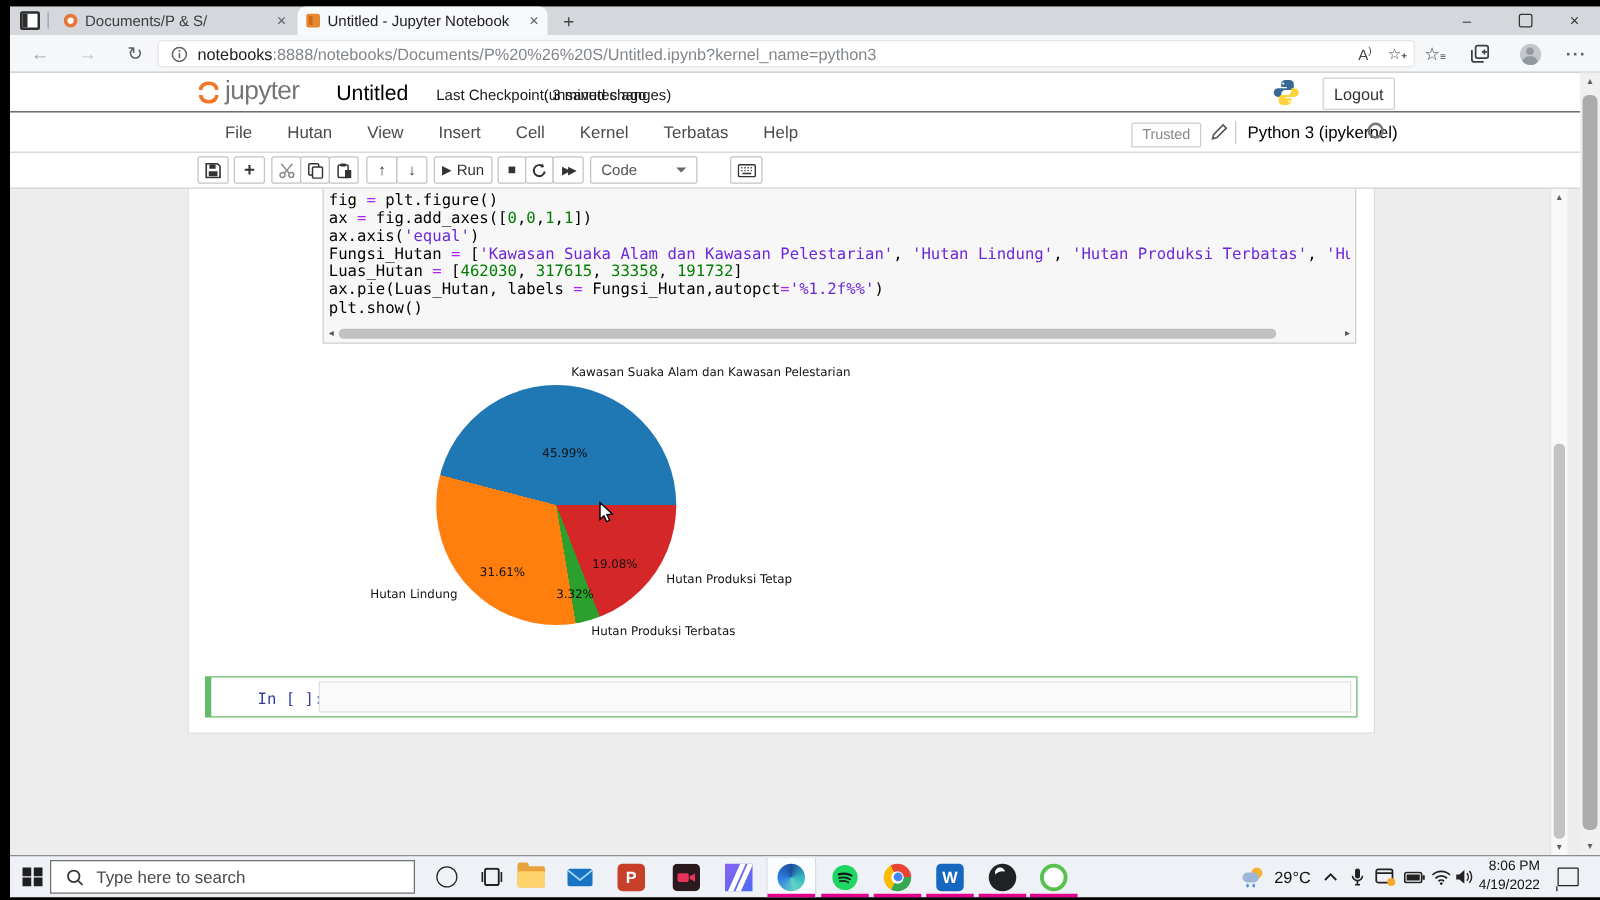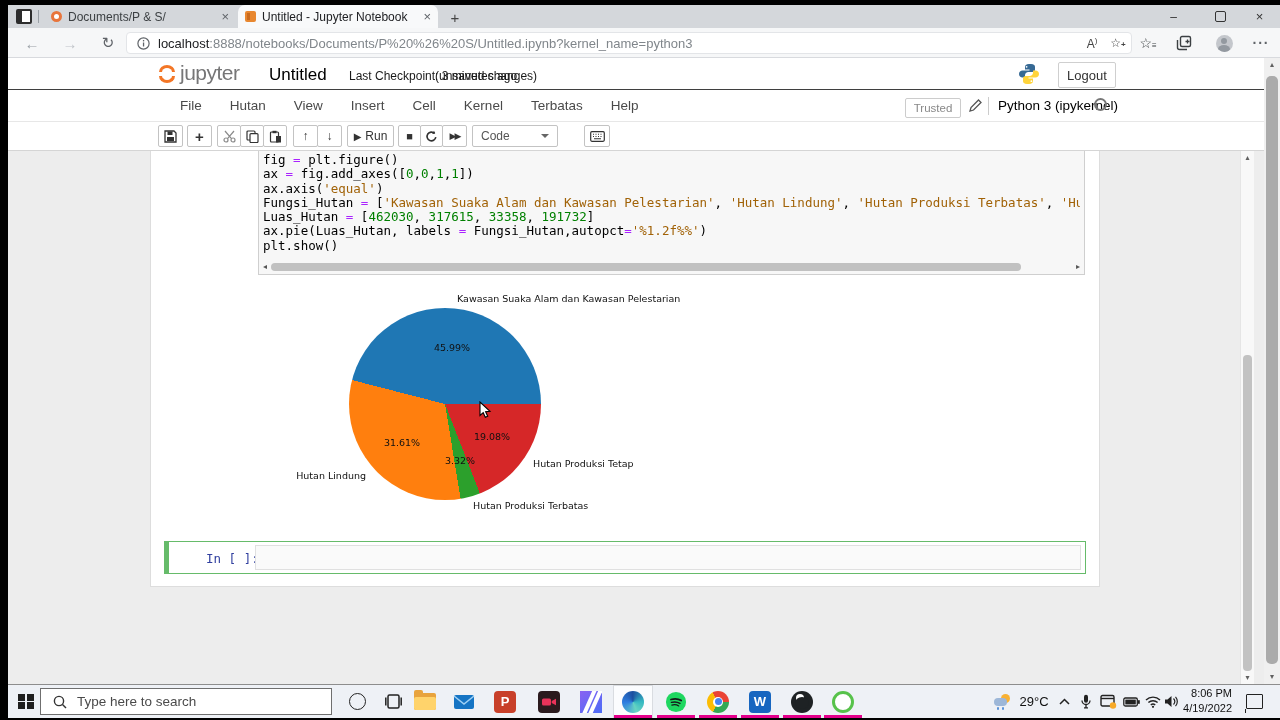--- a/index.html
+++ b/index.html
@@ -87,29 +87,29 @@
 
   
   #site{left:8px;top:151px;width:1256px;height:533px;background:#ededed;overflow:hidden;}
   #container{position:absolute;left:142px;top:0;width:950px;height:436px;background:#fff;border:1px solid #ddd;border-top:none;box-sizing:border-box;}
 
   
   #codebox{position:absolute;left:107px;top:-4px;width:827px;height:128px;background:#f7f7f7;border:1px solid #cfcfcf;box-sizing:border-box;}
   #code-editor{position:absolute;left:4px;top:5px;right:4px;bottom:14px;overflow:hidden;
      font-family:"DejaVu Sans Mono","Liberation Mono",monospace;font-size:12.5px;line-height:14.3px;color:#000;}
   .code-line{white-space:pre;}
-  .tok-p{color:#000;} .tok-o{color:#AA22FF;} .tok-s{color:#a16207;} .tok-n{color:#008000;}
+  .tok-p{color:#000;} .tok-o{color:#AA22FF;} .tok-s{color:#6d28d9;} .tok-n{color:#008000;}
   #cell-hscroll{position:absolute;left:1px;right:1px;bottom:1px;height:12px;background:#f7f7f7;}
   #cell-hscroll .harrow{position:absolute;top:0;width:10px;height:12px;color:#555;font-size:8px;line-height:12px;text-align:center;}
   #cell-hscroll .thumb{position:absolute;left:11px;top:2px;width:750px;height:8px;background:#c1c1c1;border-radius:4px;}
 
   
   #pie{position:absolute;left:341px;top:157px;width:192px;height:192px;border-radius:50%;}
   .pie-label{position:absolute;font-family:"DejaVu Sans",sans-serif;font-size:9.5px;color:#111;white-space:nowrap;}
-  .pie-pct{position:absolute;font-family:"DejaVu Sans",sans-serif;font-size:9.5px;color:#111;transform:translate(-50%,-50%);white-space:nowrap;}
+  .pie-pct{position:absolute;font-family:"DejaVu Sans",sans-serif;font-size:9.5px;color:#111;transform:translate(-50%,-50%);white-space:nowrap;margin-top:16px;}
   #plabel-0{left:449px;top:142px;}
   #plabel-1{left:258px;top:319px;width:100px;text-align:right;}
   #plabel-2{left:465px;top:349px;}
   #plabel-3{left:525px;top:307px;}
   #ppct-0{left:444px;top:196px;} #ppct-1{left:394px;top:291px;} #ppct-2{left:452px;top:309px;} #ppct-3{left:484px;top:285px;}
   #cursor{position:absolute;left:471px;top:250px;}
 
   
   #emptycell{position:absolute;left:13px;top:390px;width:922px;height:33px;background:#fff;
              border:1px solid #66bb6a;border-left:5px solid #66bb6a;box-sizing:border-box;}
@@ -199,21 +199,21 @@
   <div class="abs" id="navbar">
     <div class="abs nav-ic" id="nav-back">←</div>
     <div class="abs nav-ic" id="nav-fwd">→</div>
     <div class="abs nav-ic" id="nav-refresh">↻</div>
     <div class="abs" id="urlbar">
       <svg class="info-ic" width="13" height="13" viewBox="0 0 13 13">
           <circle cx="6.5" cy="6.5" r="5.6" fill="none" stroke="#5f6368" stroke-width="1.2"></circle>
           <rect x="5.9" y="5.5" width="1.3" height="4" fill="#5f6368"></rect>
           <rect x="5.9" y="3" width="1.3" height="1.4" fill="#5f6368"></rect>
         </svg>
-      <div class="url-text"><span class="url-host">localhost</span><span>:8888/notebooks/Documents/P%20%26%20S/Untitled.ipynb?kernel_name=python3</span></div>
+      <div class="url-text"><span class="url-host">notebooks</span><span>:8888/notebooks/Documents/P%20%26%20S/Untitled.ipynb?kernel_name=python3</span></div>
       <div class="pill-ic"><span>A</span><span style="font-size:8px;vertical-align:super;">)</span></div>
       <div class="pill-ic"><span>☆<span style="font-size:8px;font-weight:bold;">+</span></span></div>
     </div>
     <div class="abs nav-right-ic" id="ic-favbar">
         <span>☆<span style="font-size:8px;letter-spacing:0;">≡</span></span>
       </div>
     <div class="abs nav-right-ic" id="ic-collections">
       <svg width="16" height="16" viewBox="0 0 16 16">
           <rect x="4.5" y="1.5" width="10" height="10" rx="1.5" fill="none" stroke="#3c4043" stroke-width="1.4"></rect>
           <path d="M11.5 4.5v4M9.5 6.5h4" stroke="#3c4043" stroke-width="1.3"></path>

